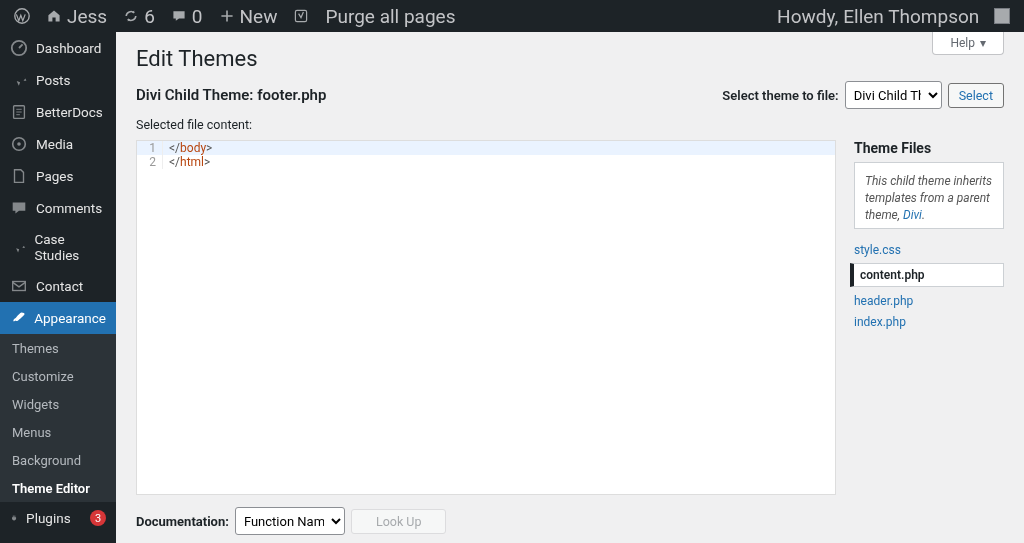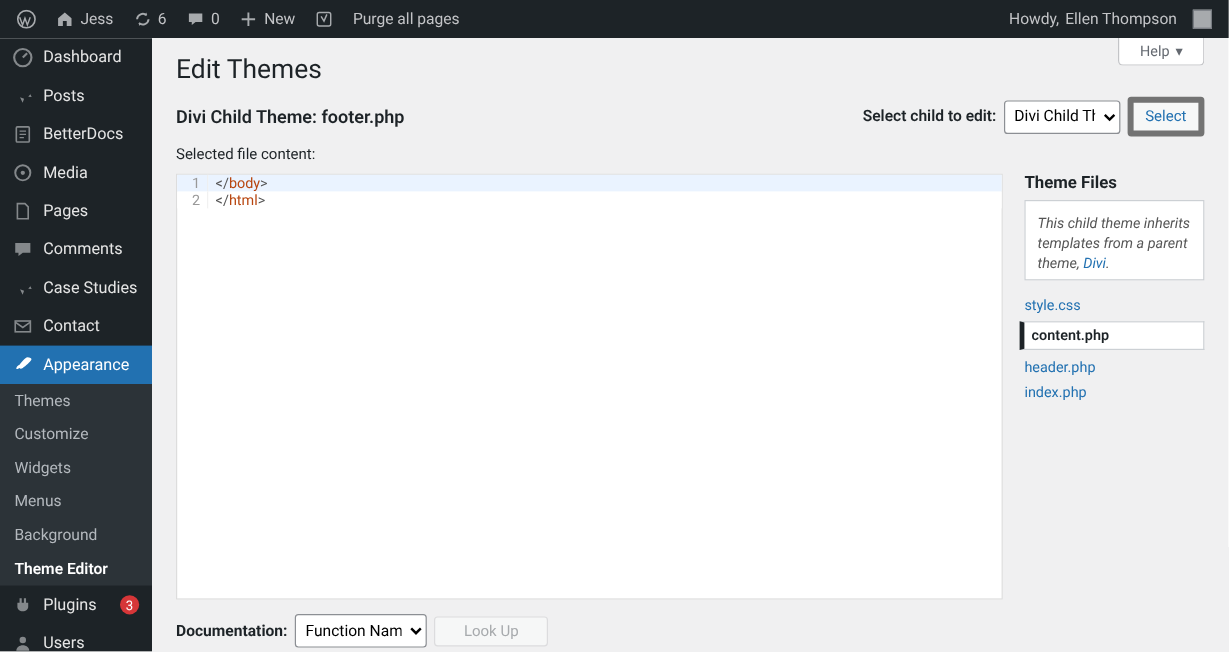--- a/index.html
+++ b/index.html
@@ -1,39 +1,39 @@
 <!DOCTYPE html>
 <html><head>
 <meta charset="utf-8">
 <style>
   * { box-sizing: border-box; margin: 0; padding: 0; font-family: -apple-system, BlinkMacSystemFont, "Segoe UI", Roboto, sans-serif; }
   body { background: #f1f1f1; width: 1024px; height: 543px; overflow: hidden; font-size: 13px; color: #1d2327; }
   .adminbar { height: 32px; background: #1d2327; color: #c3c4c7; display: flex; align-items: center; padding: 0 6px; justify-content: space-between; }
   .adminbar-left, .adminbar-right { display: flex; align-items: center; height: 100%; }
-  .adminbar-item { display: flex; align-items: center; height: 100%; padding: 0 8px; cursor: pointer; font-size: 13px; gap: 5px; }
+  .adminbar-item { display: flex; align-items: center; height: 100%; padding: 0 8px; cursor: pointer; font-size: 19px; gap: 5px; }
   .adminbar-item .ico { display:inline-flex; align-items:center; width:16px; height:16px; }
   .avatar-sq { width:16px; height:16px; background:#a7aaad; border:1px solid #787c82; }
   .layout { display:flex; height: calc(100% - 32px); }
-  .sidebar { width: 127px; background:#1d2327; color:#fff; font-size:13.5px; display:flex; flex-direction:column; }
+  .sidebar { width: 116px; background:#1d2327; color:#fff; font-size:13.5px; display:flex; flex-direction:column; }
   .menu-item { display:flex; align-items:center; gap:8px; padding:7px 10px; color:#e5e5e5; cursor:pointer; }
   .menu-item .ico { width:18px; height:18px; display:inline-flex; align-items:center; justify-content:center; opacity:.75; }
   .menu-item.active { background:#2271b1; color:#fff; }
   .menu-item.active .ico { opacity:1; }
   .submenu { background:#2c3338; }
   .submenu-item { padding:6.5px 12px; color:#b4b9be; cursor:pointer; font-size:13px; }
   .submenu-item.active { color:#fff; font-weight:600; }
   .badge { background:#d63638; border-radius:9px; font-size:11px; color:#fff; min-width:16px; height:16px; display:inline-flex; align-items:center; justify-content:center; padding:0 4px; }
   .content { flex:1; background:#f0f0f1; overflow:auto; padding:0 20px 20px 20px; position:relative; }
   .help-btn { position:absolute; top:0; right:20px; border:1px solid #c3c4c7; border-top:none; background:#fff; color:#646970; font-size:12px; padding:4px 17px; cursor:pointer; display:flex; align-items:center; gap:5px; border-radius:0 0 4px 4px; }
   h1 { font-size:22px; font-weight:400; margin:14px 0 10px 0; }
   .file-row { display:flex; justify-content:space-between; align-items:center; margin:10px 0 6px 0; }
   .file-title { font-size:15px; font-weight:600; }
   .select-wrap { display:flex; align-items:center; gap:6px; font-size:13px; font-weight:600; }
   select { font-size:13px; padding:3px 4px; border:1px solid #8c8f94; border-radius:3px; background:#fff; max-width:97px; height:28px; }
-  .btn-secondary { border:5px solid #737373; color:#2271b1; background:#f6f7f7; padding:4px 10px; border-radius:3px; cursor:pointer; font-size:12.5px; }
+  .btn-secondary { border:1px solid #737373; color:#2271b1; background:#f6f7f7; padding:4px 10px; border-radius:3px; cursor:pointer; font-size:12.5px; }
   .selected-label { font-size:12.5px; font-weight:400; margin-top:8px; }
   .editor-row { display:flex; gap:18px; margin-top:8px; }
   .code-editor { flex:1; background:#fff; border:1px solid #ddd; height:355px; font-family: Menlo, Consolas, monospace; font-size:12px; }
   .code-line { display:flex; }
   .gutter { width:26px; text-align:right; padding-right:6px; color:#999; background:#fff; border-right:1px solid #eee; user-select:none; }
   .code { padding-left:6px; flex:1; background:#fff; white-space:pre; }
   .code-line.hl .code, .code-line.hl .gutter { background:#eaf3ff; }
   .punct { color:#555; }
   .tag { color:#b84610; }
   .files-panel { width:150px; }
@@ -220,21 +220,21 @@
 
   <div class="content">
     <div class="help-btn">
         <span>Help</span>
         <span>▾</span>
       </div>
     <h1>Edit Themes</h1>
     <div class="file-row">
       <div class="file-title">Divi Child Theme: footer.php</div>
       <div class="select-wrap">
-        <span>Select child to edit:</span>
+        <span>Select theme to file:</span>
         <select><option>Divi Child Theme</option></select>
         <button class="btn-secondary">Select</button>
       </div>
     </div>
     <div class="selected-label">Selected file content:</div>
 
     <div class="editor-row">
       <div class="code-editor">
         <div class="code-line hl">
             <div class="gutter">1</div>

